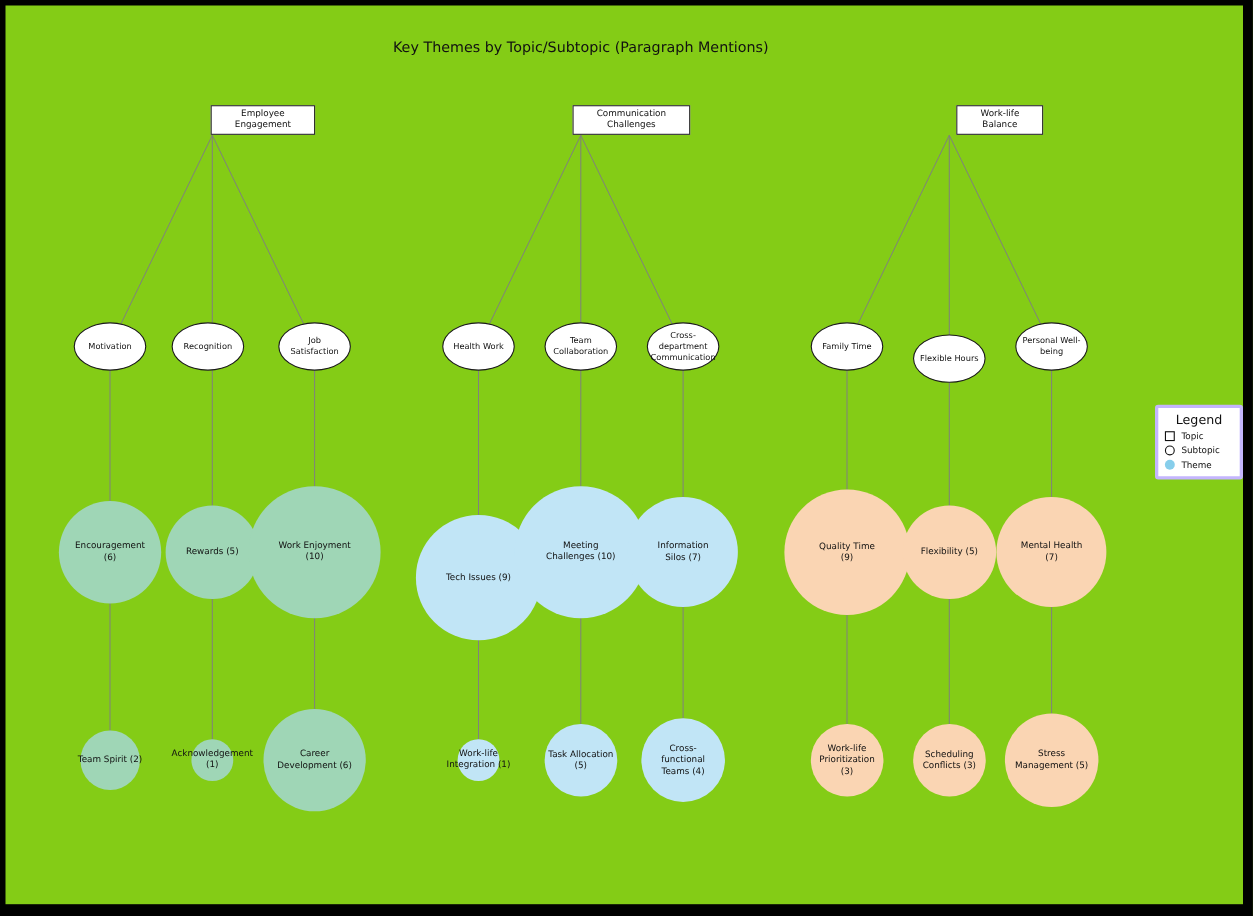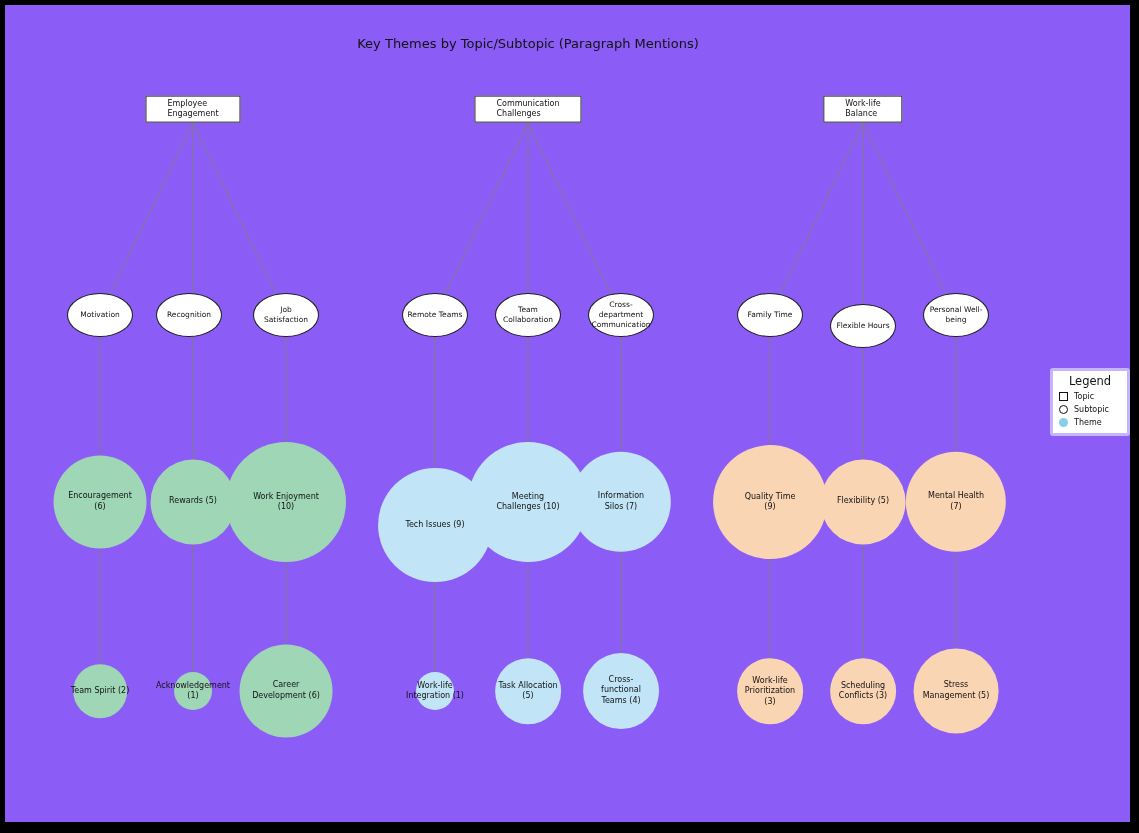--- a/index.html
+++ b/index.html
@@ -4,32 +4,32 @@
 <style>
   html,body { margin:0; padding:0; }
   body {
     width:1139px; height:833px; position:relative;
     background:#000000;
     font-family:"DejaVu Sans", sans-serif;
     -webkit-font-smoothing:antialiased;
   }
   .canvas {
     position:absolute; left:5px; top:5px; width:1125px; height:817px;
-    background:#8b5cf6; overflow:hidden;
+    background:#84cc16; overflow:hidden;
   }
   svg.links { position:absolute; left:0; top:0; }
   .fig-title {
     position:absolute; left:523px; top:31px; transform:translateX(-50%);
     font-size:13px; color:#111; white-space:nowrap;
   }
   .topic-box {
     position:absolute; transform:translate(-50%,-50%);
     background:#fff; border:1px solid #2a2a2a;
     padding:2px 21px; font-size:8px; line-height:1.3;
-    text-align:left; white-space:pre-line; color:#111;
+    text-align:center; white-space:pre-line; color:#111;margin-left:46px;
   }
   .subtopic-ellipse {
     position:absolute; width:66px; height:44px; transform:translate(-50%,-50%);
     background:#fff; border:1.4px solid #1a1a1a; border-radius:50%;
     box-sizing:border-box;
   }
   .theme-circle {
     position:absolute; transform:translate(-50%,-50%);
     border-radius:50%;
   }
@@ -106,21 +106,21 @@
         <span class="node-label">Work Enjoyment
 (10)</span>
       </div>
       <div class="theme-circle" style="left: 281px; top: 686px; width: 92.9516px; height: 92.9516px; background: rgb(159, 214, 182);">
         <span class="node-label">Career
 Development (6)</span>
       </div>
       <div class="topic-box" style="left: 188px; top: 104px;">Employee
 Engagement</div>
       <div class="subtopic-ellipse" style="left: 430px; top: 310px;">
-        <span class="node-label">Remote Teams</span>
+        <span class="node-label">Health Work</span>
       </div>
       <div class="theme-circle" style="left: 430px; top: 520px; width: 113.842px; height: 113.842px; background: rgb(193, 229, 246);">
         <span class="node-label">Tech Issues (9)</span>
       </div>
       <div class="theme-circle" style="left: 430px; top: 686px; width: 37.9473px; height: 37.9473px; background: rgb(193, 229, 246);">
         <span class="node-label">Work-life
 Integration (1)</span>
       </div>
       <div class="subtopic-ellipse" style="left: 523px; top: 310px;">
         <span class="node-label">Team

